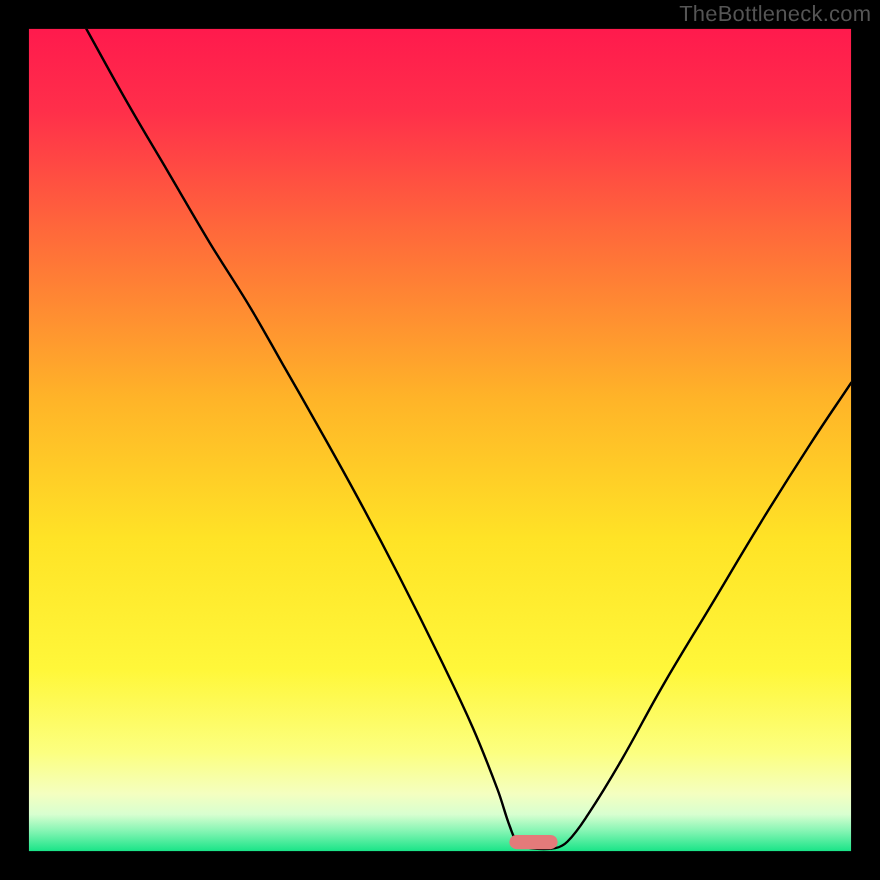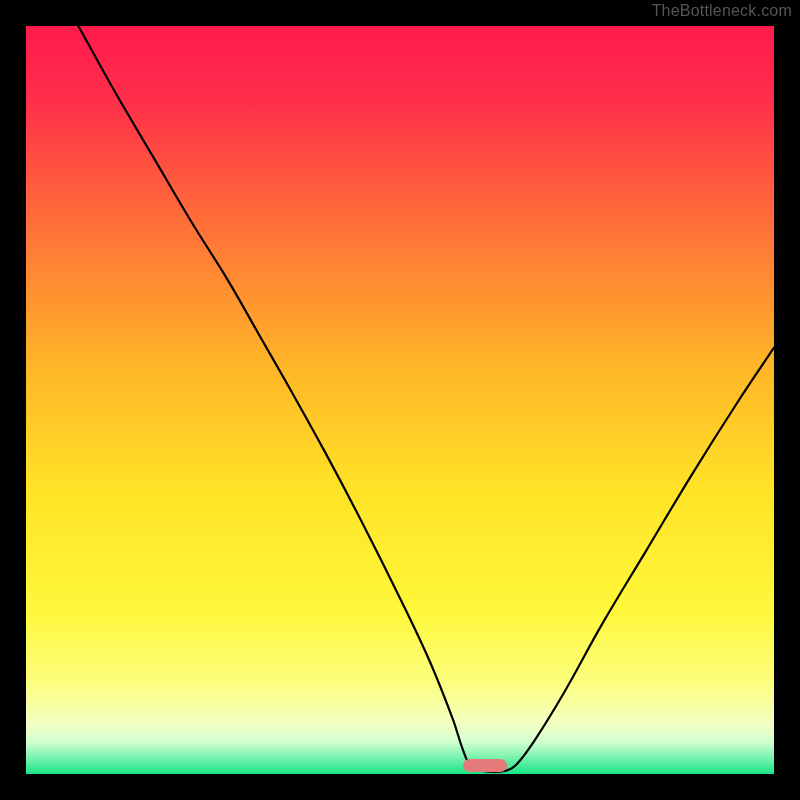--- a/index.html
+++ b/index.html
@@ -15,21 +15,21 @@
     position: relative;
     width: 800px;
     height: 800px;
     background: #000;
   }
   .watermark {
     position: absolute;
     top: 2px;
     right: 8px;
     color: #555;
-    font-size: 16px;
+    font-size: 20px;
     font-weight: 500;
     letter-spacing: 0.2px;
     z-index: 5;
   }
   .plot {
     position: absolute;
     left: 26px;
     top: 26px;
     width: 748px;
     height: 748px;

